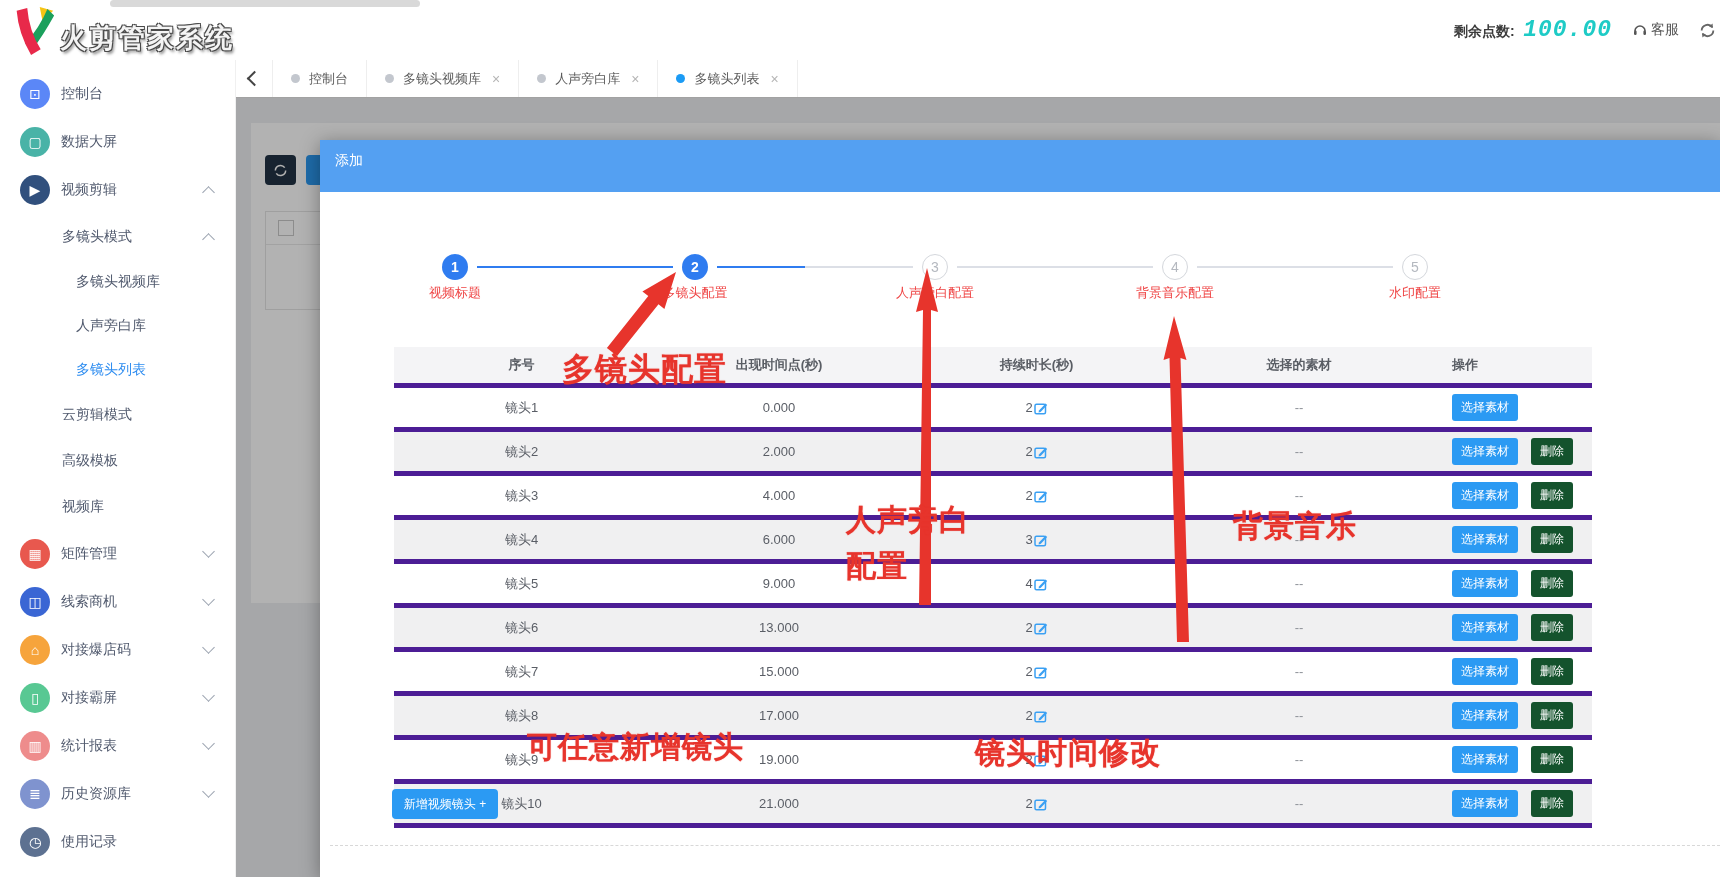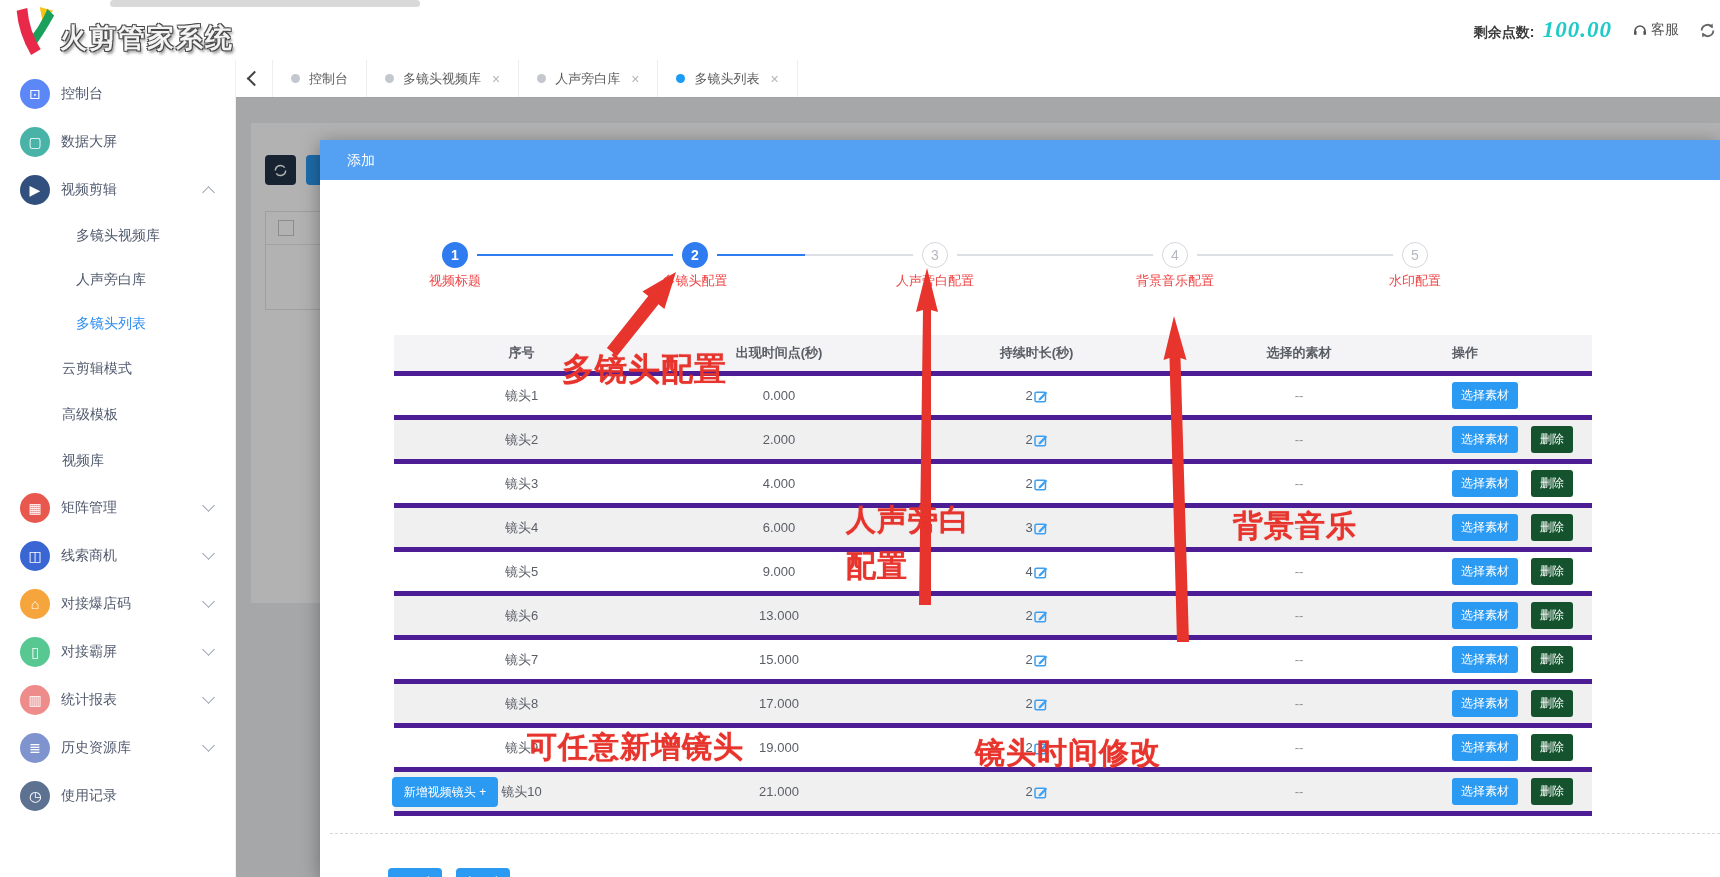--- a/index.html
+++ b/index.html
@@ -10,21 +10,21 @@
   
   .topbar{position:absolute;top:0;left:0;width:1720px;height:60px;background:#fff;
     border-bottom:1px solid #e8e8e8;z-index:5;}
   .artifact{position:absolute;top:0;left:110px;width:310px;height:7px;border-radius:4px;background:#d9d9d9;}
   .logo-wrap{position:absolute;left:10px;top:6px;display:flex;align-items:flex-end;gap:4px;}
   .logo-title{font-size:27px;font-weight:bold;color:#f4f4f4;letter-spacing:2px;
     text-shadow:-1px -1px 0 #4a4a4a,1px -1px 0 #4a4a4a,-1px 1px 0 #4a4a4a,1px 1px 0 #4a4a4a,2px 3px 3px rgba(0,0,0,.45);}
   .announce{position:absolute;left:238px;top:22px;font-size:13px;color:#a6a6a6;}
   .top-right{position:absolute;right:4px;top:0;height:60px;display:flex;align-items:center;gap:20px;}
   .points-label{font-size:14px;font-weight:bold;color:#3b3b3b;}
-  .points-value{font-family:Liberation Serif, serif;font-style:italic;font-weight:bold;
+  .points-value{font-family:Liberation Mono, monospace;font-style:italic;font-weight:bold;
     font-size:23px;color:#1ecbc6;letter-spacing:1px;margin-left:4px;}
   .service{display:flex;align-items:center;gap:3px;font-size:14px;color:#555;cursor:pointer;}
   .tr-refresh{color:#666;display:flex;align-items:center;}
   
   .sidebar{position:absolute;top:60px;left:0;width:236px;bottom:0;background:#fff;
     border-right:1px solid #f0f0f0;z-index:5;padding-top:10px;box-sizing:border-box;}
   .side-item{position:relative;display:flex;align-items:center;padding-left:20px;cursor:pointer;
     font-size:14px;color:#515a6e;}
   .side-item.level-1{height:48px;}
   .side-item.level-2{height:46px;padding-left:62px;}
@@ -52,21 +52,21 @@
     display:flex;align-items:center;justify-content:center;}
   .bg-btn-blue{position:absolute;left:55px;top:32px;width:70px;height:30px;background:#2b9af3;border-radius:4px;}
   .bg-mini-table{position:absolute;left:14px;top:88px;width:220px;border:1px solid #e4e4e4;}
   .bg-mini-head{height:32px;border-bottom:1px solid #e9e9e9;display:flex;align-items:center;padding-left:12px;}
   .bg-checkbox{width:14px;height:14px;border:1px solid #c9c9c9;background:#fff;}
   .bg-mini-row{height:64px;}
   .dim{position:absolute;left:236px;top:97px;right:0;bottom:0;background:rgba(0,0,0,.30);z-index:10;}
   
   .modal{position:absolute;left:320px;top:140px;width:1400px;height:737px;background:#fff;z-index:20;
     box-shadow:0 3px 18px rgba(0,0,0,.35);}
-  .modal-header{height:40px;background:#54a0f2;color:#fff;font-size:14px;line-height:40px;padding-left:27px;}
+  .modal-header{height:52px;background:#54a0f2;color:#fff;font-size:14px;line-height:40px;padding-left:15px;}
   .modal-body{position:relative;height:697px;}
   
   .steps{position:absolute;left:15px;top:62px;width:1200px;display:flex;}
   .step{width:240px;position:relative;display:flex;flex-direction:column;align-items:center;}
   .step .circle{width:26px;height:26px;border-radius:50%;text-align:center;line-height:26px;font-size:14px;box-sizing:border-box;z-index:2;}
   .circle.state-done{background:#2f7cf0;color:#fff;font-weight:bold;}
   .circle.state-todo{background:#fff;border:1px solid #d4d7dc;color:#b4b8bf;line-height:24px;}
   .step .lbl{margin-top:4px;font-size:13px;color:#ef4444;}
   .conn{position:absolute;top:12px;left:calc(50% + 22px);width:196px;height:2px;background:#dcdfe6;}
   .conn.conn-full{background:#2f7cf0;}
@@ -149,20 +149,25 @@
       <span class="s-label">数据大屏</span>
 
     </div>
 
     <div class="side-item level-1">
       <span class="s-ico" style="background: rgb(49, 80, 125);">▶</span>
       <span class="s-label">视频剪辑</span>
       <span class="chev chevron-up"></span>
     </div>
 
+    <div class="side-item level-2">
+
+      <span class="s-label">多镜头模式</span>
+      <span class="chev chevron-up"></span>
+    </div>
 
     <div class="side-item level-3">
 
       <span class="s-label">多镜头视频库</span>
 
     </div>
 
     <div class="side-item level-3">
 
       <span class="s-label">人声旁白库</span>

